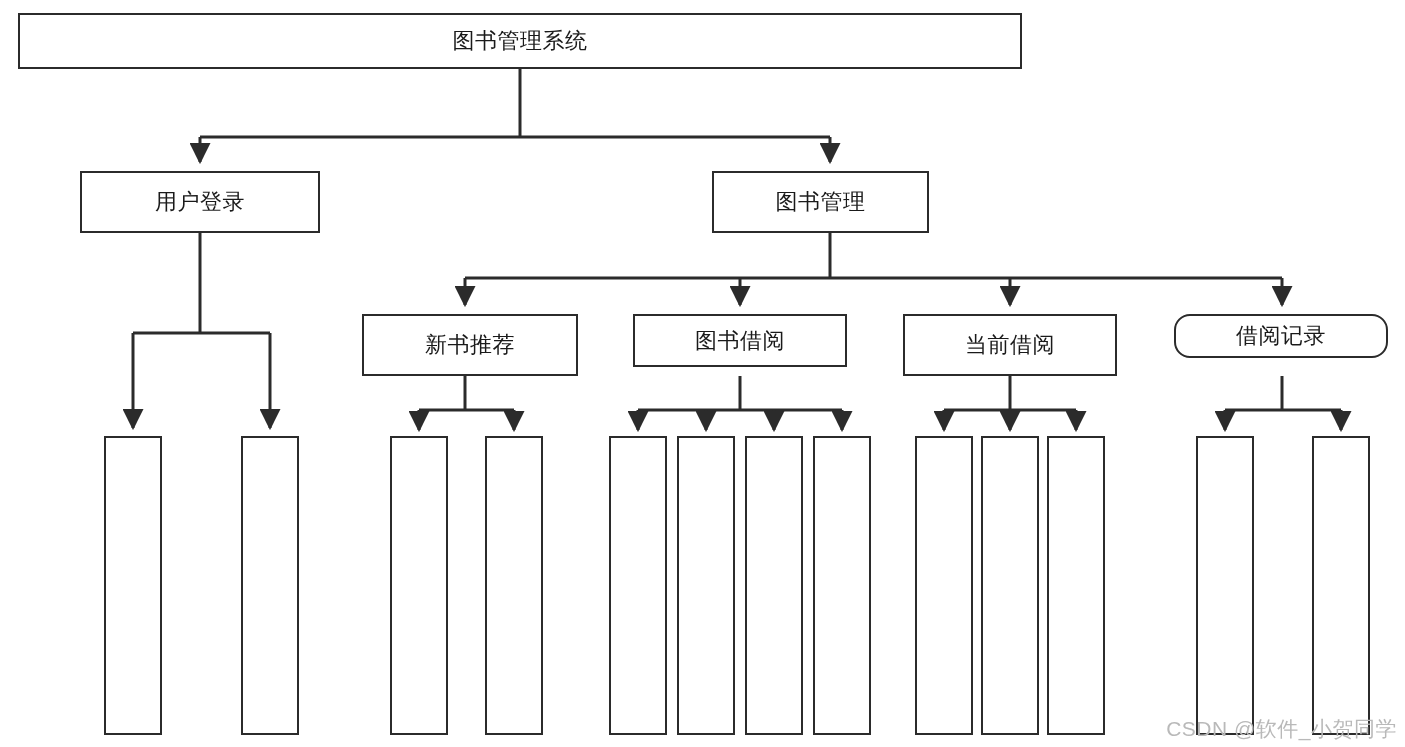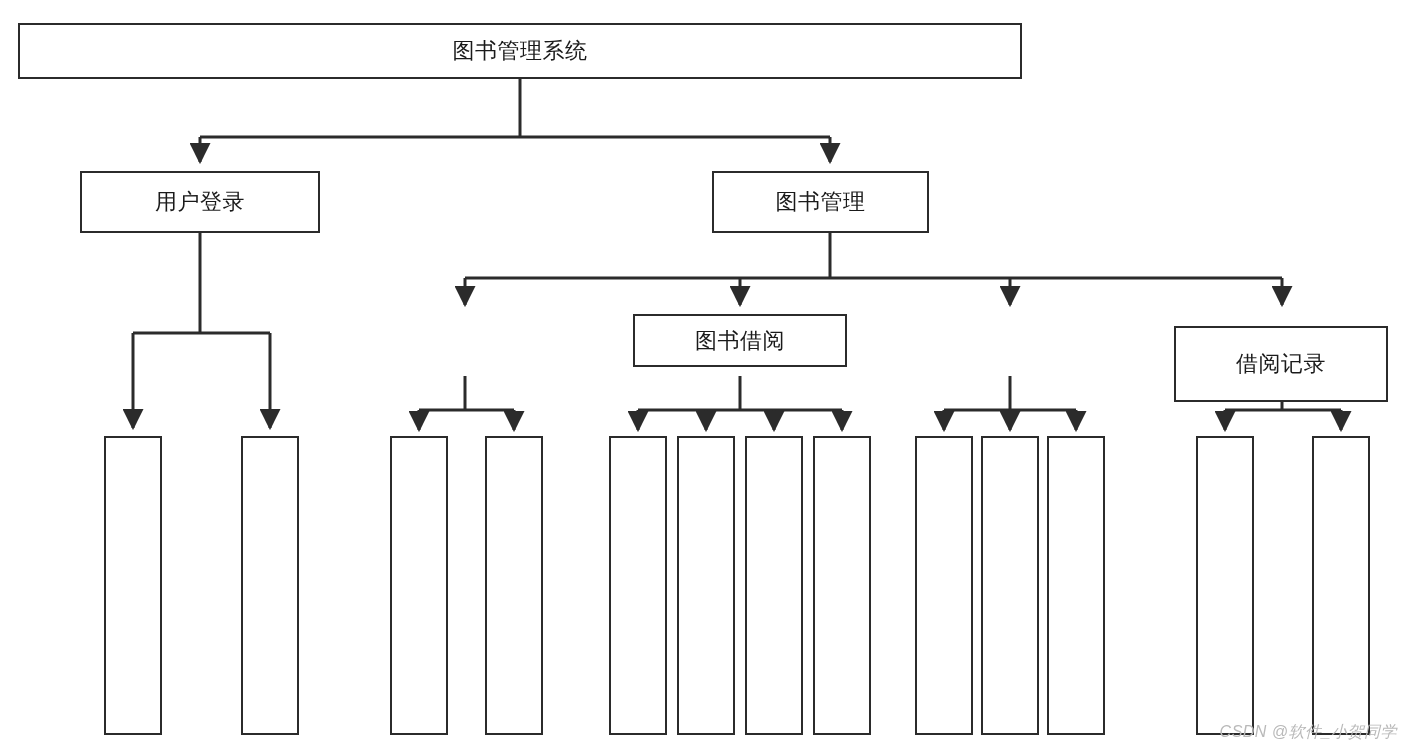--- a/index.html
+++ b/index.html
@@ -60,25 +60,24 @@
     overflow: hidden;
   }
   .node.vert.tall .node-label {
     font-size: 23px;
     letter-spacing: 1px;
   }
   .watermark {
     position: absolute;
     right: 8px;
     bottom: 4px;
-    font-size: 16px;
+    font-size: 21px;
     color: #b9b9b9;
     white-space: nowrap;
     letter-spacing: 0.5px;
-    font-style: italic;
   }
 </style>
 </head>
 <body>
 
 <div id="canvas">
 
   <svg class="edges" viewBox="0 0 1405 747">
     <defs>
       <marker id="arrow" viewBox="0 0 10 10" refX="9" refY="5" markerWidth="7" markerHeight="7" orient="auto-start-reverse">
@@ -122,35 +121,41 @@
       <path d="M 1010 410 L 1010 430" marker-end="url(#arrow)"></path>
       <path d="M 1076 410 L 1076 430" marker-end="url(#arrow)"></path>
 
       <path d="M 1282 376 L 1282 410"></path>
       <path d="M 1225 410 L 1341 410"></path>
       <path d="M 1225 410 L 1225 430" marker-end="url(#arrow)"></path>
       <path d="M 1341 410 L 1341 430" marker-end="url(#arrow)"></path>
     </g>
   </svg>
 
-  <div class="node horiz" style="left:18px; top:13px; width:1004px; height:56px;margin-top:10px;">
+  <div class="node horiz" style="left:18px; top:13px; width:1004px; height:56px;">
     <span class="node-label">图书管理系统</span>
   </div>
 
   <div class="node horiz" style="left:80px; top:171px; width:240px; height:62px;">
     <span class="node-label">用户登录</span>
   </div>
   <div class="node horiz" style="left:712px; top:171px; width:217px; height:62px;">
     <span class="node-label">图书管理</span>
   </div>
 
+  <div class="node horiz" style="left:362px; top:314px; width:216px; height:62px;">
+    <span class="node-label">新书推荐</span>
+  </div>
   <div class="node horiz" style="left:633px; top:314px; width:214px; height:53px;">
     <span class="node-label">图书借阅</span>
   </div>
-  <div class="node horiz" style="left:1174px; top:326px; width:214px; height:76px;">
+  <div class="node horiz" style="left:903px; top:314px; width:214px; height:62px;">
+    <span class="node-label">当前借阅</span>
+  </div>
+  <div class="node horiz" style="left:1174px; top:314px; width:214px; height:44px;border-radius:16px;">
     <span class="node-label">借阅记录</span>
   </div>
 
   <div class="node vert" style="left:104px; top:436px; width:58px; height:299px;">
     <span class="node-label">用户登录</span>
   </div>
   <div class="node vert" style="left:241px; top:436px; width:58px; height:299px;">
     <span class="node-label">注销登录</span>
   </div>
 

